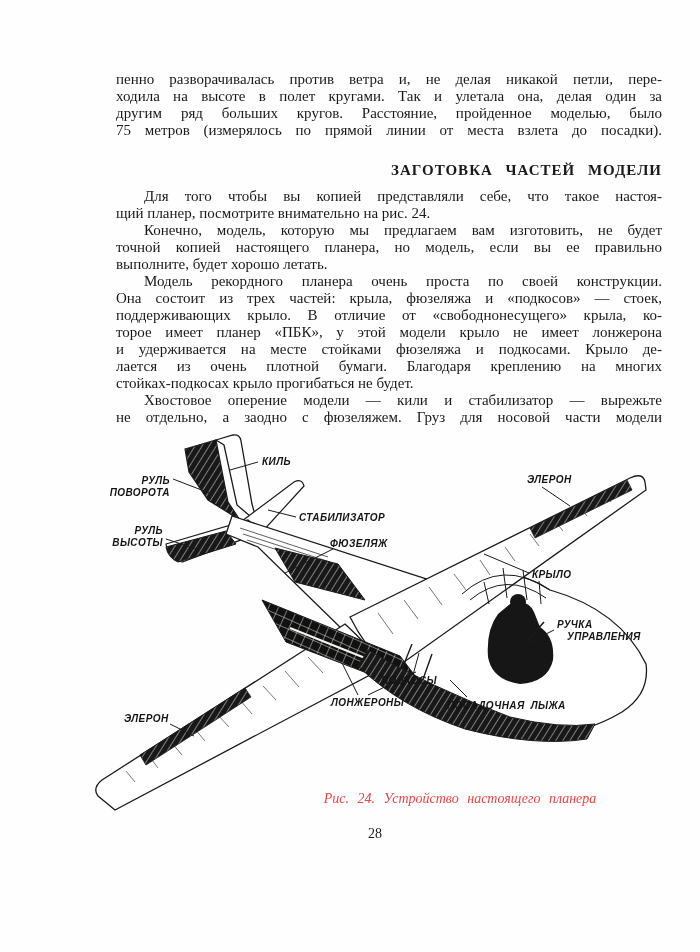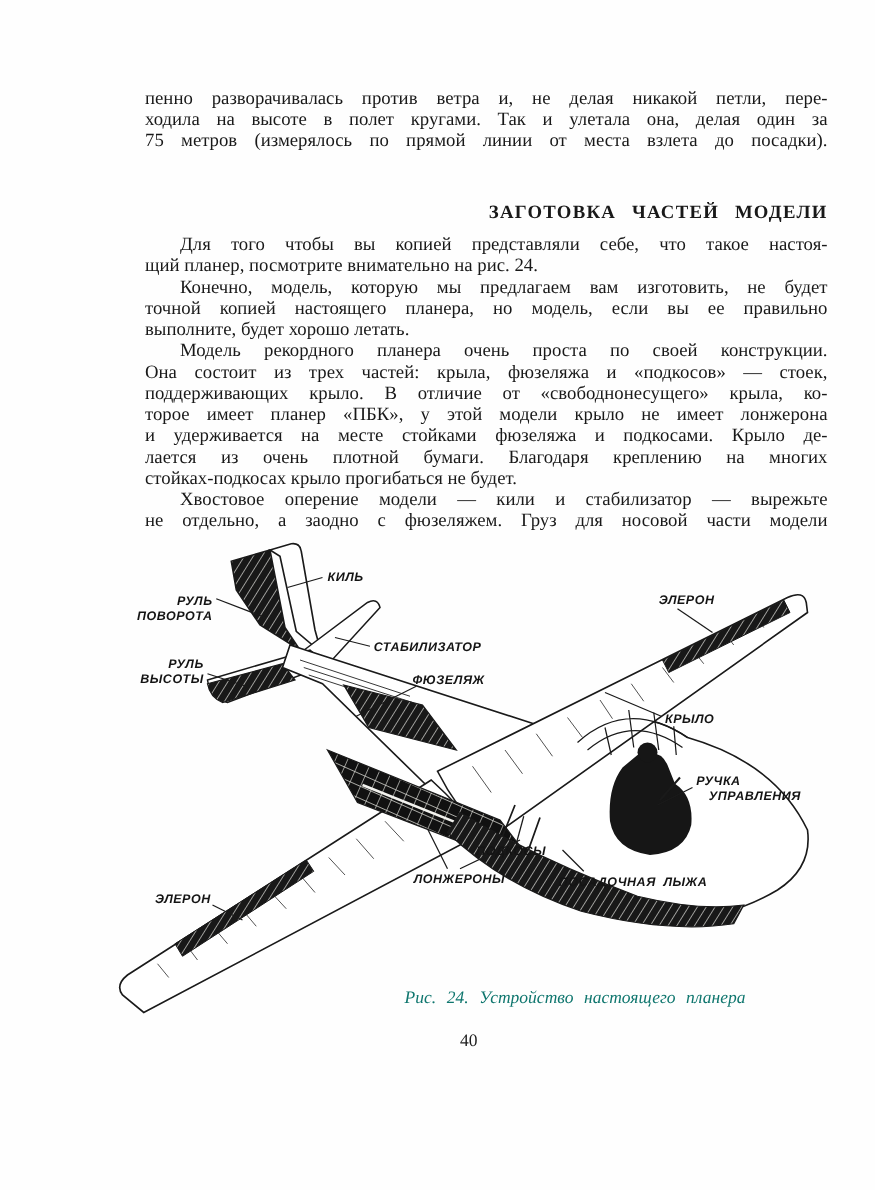--- a/index.html
+++ b/index.html
@@ -11,40 +11,41 @@
   .line{font-size:15px;line-height:17px;text-align:justify;text-align-last:justify;white-space:normal;}
   .line.last{text-align-last:left;}
   .line.ind{text-indent:28px;}
   .heading{
     position:absolute;left:116px;width:546px;top:162px;
     font-size:15px;font-weight:bold;text-align:right;
     letter-spacing:1px;word-spacing:8px;line-height:17px;
   }
   .caption{
     position:absolute;left:240px;width:440px;top:791px;text-align:center;
-    font-style:italic;font-size:14px;word-spacing:5px;color:#0f766e;
+    font-style:italic;font-size:14px;word-spacing:5px;color:#ef4444;
   }
   .pagenum{
     position:absolute;left:340px;width:70px;top:826px;text-align:center;
     font-size:14px;color:#1c1c1c;
   }
   .fig{position:absolute;left:90px;top:432px;width:580px;height:380px;}
   .lbl{font-family:"Liberation Sans", sans-serif;font-style:italic;font-weight:bold;
        font-size:10px;letter-spacing:.4px;fill:#141414;}
   .lblw{word-spacing:3px;}
   .ink{stroke:#1a1a1a;}
 </style>
 </head>
 <body>
 
 <div class="page">
 
   <div class="col" style="top:71px">
     <div class="line">пенно разворачивалась против ветра и, не делая никакой петли, пере-</div>
     <div class="line">ходила на высоте в полет кругами. Так и улетала она, делая один за</div>
+    <div class="line">другим ряд больших кругов. Расстояние, пройденное моделью, было</div>
     <div class="line">75 метров (измерялось по прямой линии от места взлета до посадки).</div>
   </div>
 
   <div class="heading">ЗАГОТОВКА ЧАСТЕЙ МОДЕЛИ</div>
 
   <div class="col" style="top:188px">
     <div class="line ind">Для того чтобы вы копией представляли себе, что такое настоя-</div>
     <div class="line last">щий планер, посмотрите внимательно на рис. 24.</div>
   </div>
 
@@ -137,14 +138,14 @@
     <text class="lbl" x="442" y="146">КРЫЛО</text>
     <text class="lbl" x="467" y="196">РУЧКА</text>
     <text class="lbl" x="477" y="208">УПРАВЛЕНИЯ</text>
     <text class="lbl" x="291" y="252">ПОДКОСЫ</text>
     <text class="lbl" x="241" y="274">ЛОНЖЕРОНЫ</text>
     <text class="lbl lblw" x="357" y="277">ПОСАДОЧНАЯ ЛЫЖА</text>
     <text class="lbl" x="34" y="290">ЭЛЕРОН</text>
   </svg>
 
   <div class="caption">Рис. 24. Устройство настоящего планера</div>
-  <div class="pagenum">40</div>
+  <div class="pagenum">28</div>
 </div>
 
 </body></html>

